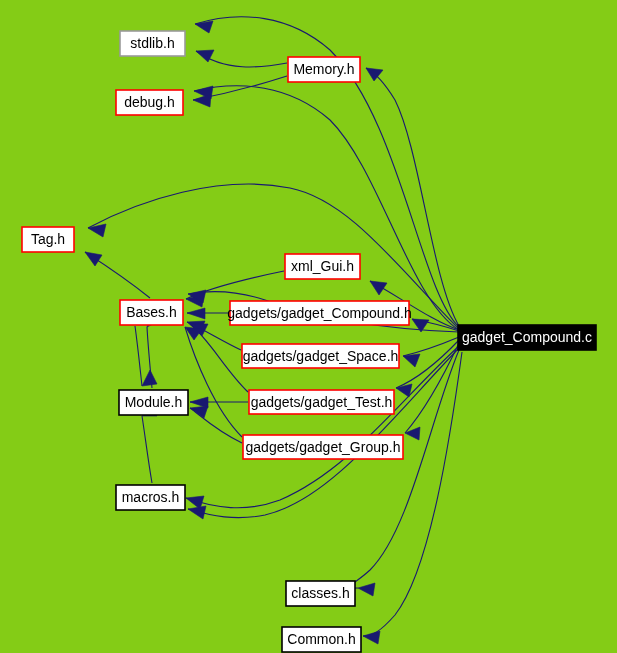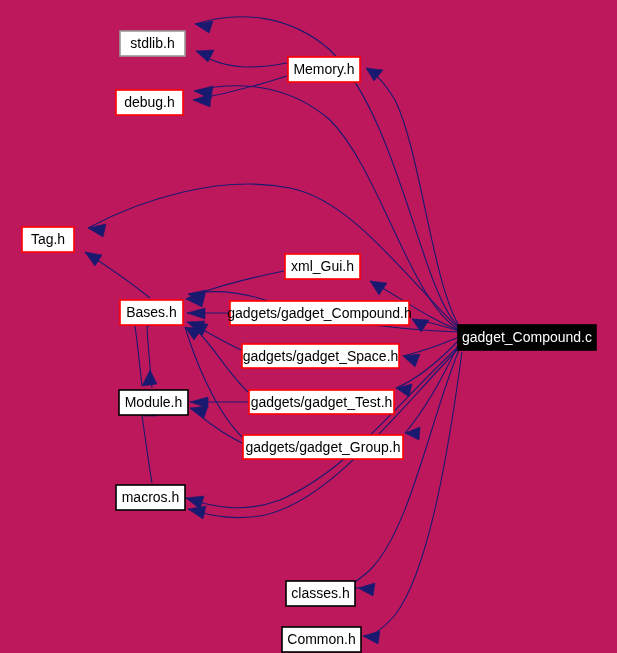--- a/index.html
+++ b/index.html
@@ -10,21 +10,21 @@
   body {
     width: 617px;
     height: 653px;
     font-family: "Liberation Sans", sans-serif;
     overflow: hidden;
   }
   #graph-root {
     position: relative;
     width: 617px;
     height: 653px;
-    background: #be185d;
+    background: #84cc16;
   }
   #graph-svg {
     position: absolute;
     left: 0;
     top: 0;
     width: 617px;
     height: 653px;
   }
   .node-label {
     font-family: "Liberation Sans", sans-serif;

